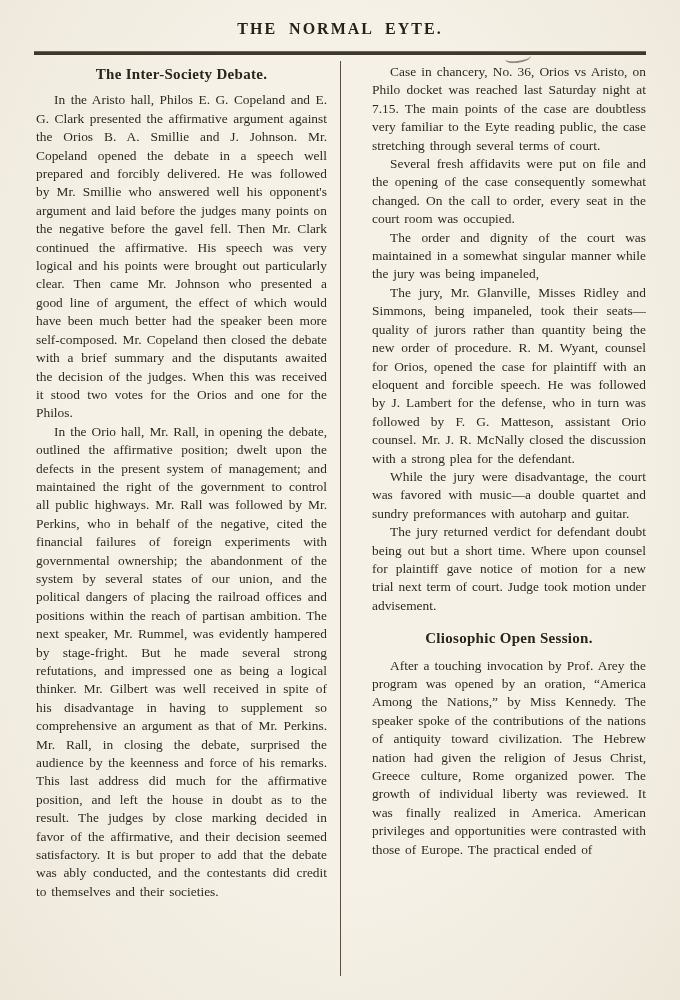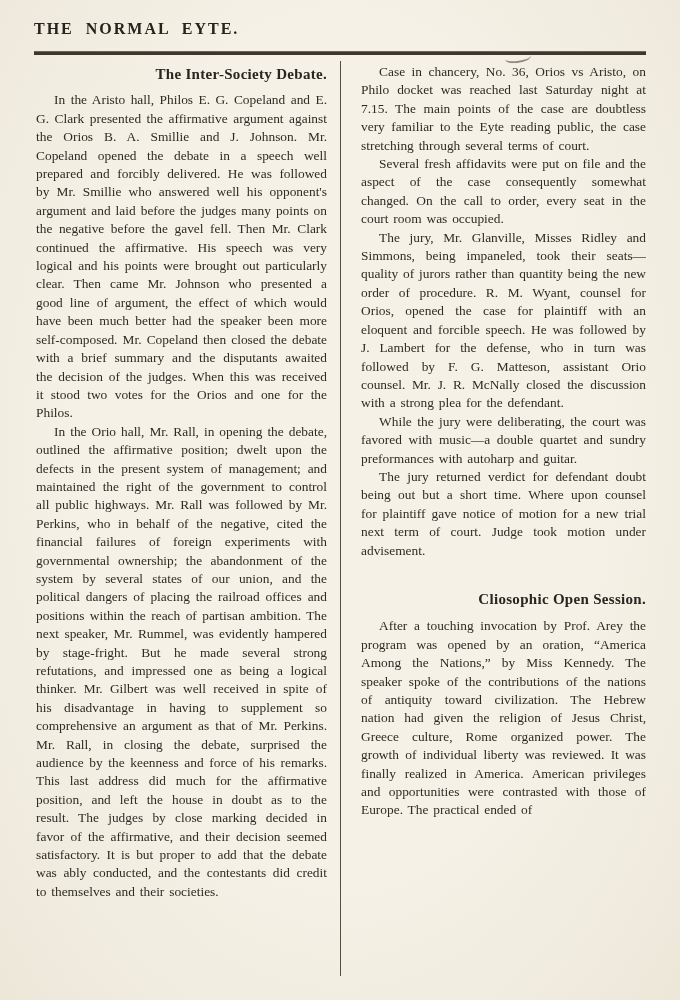--- a/index.html
+++ b/index.html
@@ -14,20 +14,21 @@
     margin: 0 auto;
     box-sizing: border-box;
     background: radial-gradient(ellipse at 50% 45%, #f5f1e6 55%, #ece7d9 100%);
     color: #2f2b25;
     font-family: "Liberation Serif", "DejaVu Serif", serif;
     overflow: hidden;
     padding: 16px 34px 0 34px;
   }
   .masthead {
     margin: 4px 0 0 0;
+    text-align: center;
     font-size: 16px;
     font-weight: bold;
     letter-spacing: 2px;
     word-spacing: 6px;
     color: #26221c;
   }
   .ink-smudge {
     position: absolute;
     top: 52px;
     left: 505px;
@@ -49,30 +50,30 @@
     margin-top: 6px;
     min-height: 915px;
   }
   .col {
     box-sizing: border-box;
     font-size: 13.4px;
     line-height: 18.4px;
     text-align: justify;
   }
   .col.left  { padding: 2px 13px 0 2px; }
-  .col.right { padding: 2px 0 0 20px; border-left: 1px solid #55503f; }
+  .col.right { padding: 2px 0 0 31px; border-left: 1px solid #55503f; }
   .article-heading {
     margin: 2px 0 8px 0;
-    text-align: right;
+    text-align: center;
     font-size: 15px;
     font-weight: bold;
     letter-spacing: 0.3px;
     color: #29251f;
   }
-  .article-heading.mid { margin-top: 30px; margin-bottom: 9px; }
+  .article-heading.mid { margin-top: 14px; margin-bottom: 9px; }
   .col p {
     margin: 0;
     text-indent: 1.35em;
     word-spacing: 1.5px;
   }
 </style>
 </head>
 <body>
 
 <div class="page">
@@ -84,23 +85,24 @@
   <div class="columns">
 
     <section class="col left">
       <h2 class="article-heading">The Inter-Society Debate.</h2>
       <p>In the Aristo hall, Philos E. G. Copeland and E. G. Clark presented the affirmative argument against the Orios B. A. Smillie and J. Johnson. Mr. Copeland opened the debate in a speech well prepared and forcibly delivered.  He was followed by Mr. Smillie who answered well his opponent's argument and laid before the judges many points on the negative before the gavel fell.  Then Mr. Clark continued the affirmative. His speech was very logical and his points were brought out particularly clear.  Then came Mr. Johnson who presented a good line of argument, the effect of which would have been much better had the speaker been more self-composed. Mr. Copeland then closed the debate with a brief summary and the disputants awaited the decision of the judges.  When this was received it stood two votes for the Orios and one for the Philos.</p>
       <p>In the Orio hall, Mr. Rall, in opening the debate, outlined the affirmative position; dwelt upon the defects in the present system of management; and maintained the right of the government to control all public highways.  Mr. Rall was followed by Mr. Perkins, who in behalf of the negative, cited the financial failures of foreign experiments with governmental ownership; the abandonment of the system by several states of our union, and the political dangers of placing the railroad offices and positions within the reach of partisan ambition.  The next speaker, Mr. Rummel, was evidently hampered by stage-fright.  But he made several strong refutations, and impressed one as being a logical thinker.  Mr. Gilbert was well received in spite of his disadvantage in having to supplement so comprehensive an argument as that of Mr. Perkins.  Mr. Rall, in closing the debate, surprised the audience by the keenness and force of his remarks.  This last address did much for the affirmative position, and left the house in doubt as to the result.  The judges by close marking decided in favor of the affirmative, and their decision seemed satisfactory.  It is but proper to add that the debate was ably conducted, and the contestants did credit to themselves and their societies.</p>
     </section>
 
     <section class="col right">
       <p>Case in chancery, No. 36, Orios vs Aristo, on Philo docket was reached last Saturday night at 7.15.  The main points of the case are doubtless very familiar to the Eyte reading public, the case stretching through several terms of court.</p>
-      <p>Several fresh affidavits were put on file and the aspect of the case consequently somewhat changed.  On the call to order, every seat in the court room was occupied.</p>
+      <p>Several fresh affidavits were put on file and the opening of the case consequently somewhat changed.  On the call to order, every seat in the court room was occupied.</p>
+      <p>The order and dignity of the court was maintained in a somewhat singular manner while the jury was being impaneled,</p>
       <p>The jury, Mr. Glanville, Misses Ridley and Simmons, being impaneled, took their seats—quality of jurors rather than quantity being the new order of procedure.  R. M. Wyant, counsel for Orios, opened the case for plaintiff with an eloquent and forcible speech.  He was followed by J. Lambert for the defense, who in turn was followed by F. G. Matteson, assistant Orio counsel.  Mr. J. R. McNally closed the discussion with a strong plea for the defendant.</p>
-      <p>While the jury were deliberating, the court was favored with music—a double quartet and sundry preformances with autoharp and guitar.</p>
+      <p>While the jury were disadvantage, the court was favored with music—a double quartet and sundry preformances with autoharp and guitar.</p>
       <p>The jury returned verdict for defendant doubt being out but a short time.  Where upon counsel for plaintiff gave notice of motion for a new trial next term of court.  Judge took motion under advisement.</p>
 
       <h2 class="article-heading mid">Cliosophic Open Session.</h2>
       <p>After a touching invocation by Prof. Arey the program was opened by an oration, “America Among the Nations,” by Miss Kennedy. The speaker spoke of the contributions of the nations of antiquity toward civilization.  The Hebrew nation had given the religion of Jesus Christ, Greece culture, Rome organized power. The growth of individual liberty was reviewed. It was finally realized in America.  American privileges and opportunities were contrasted with those of Europe.  The practical ended of</p>
     </section>
 
   </div>
 </div>
 
 </body></html>

